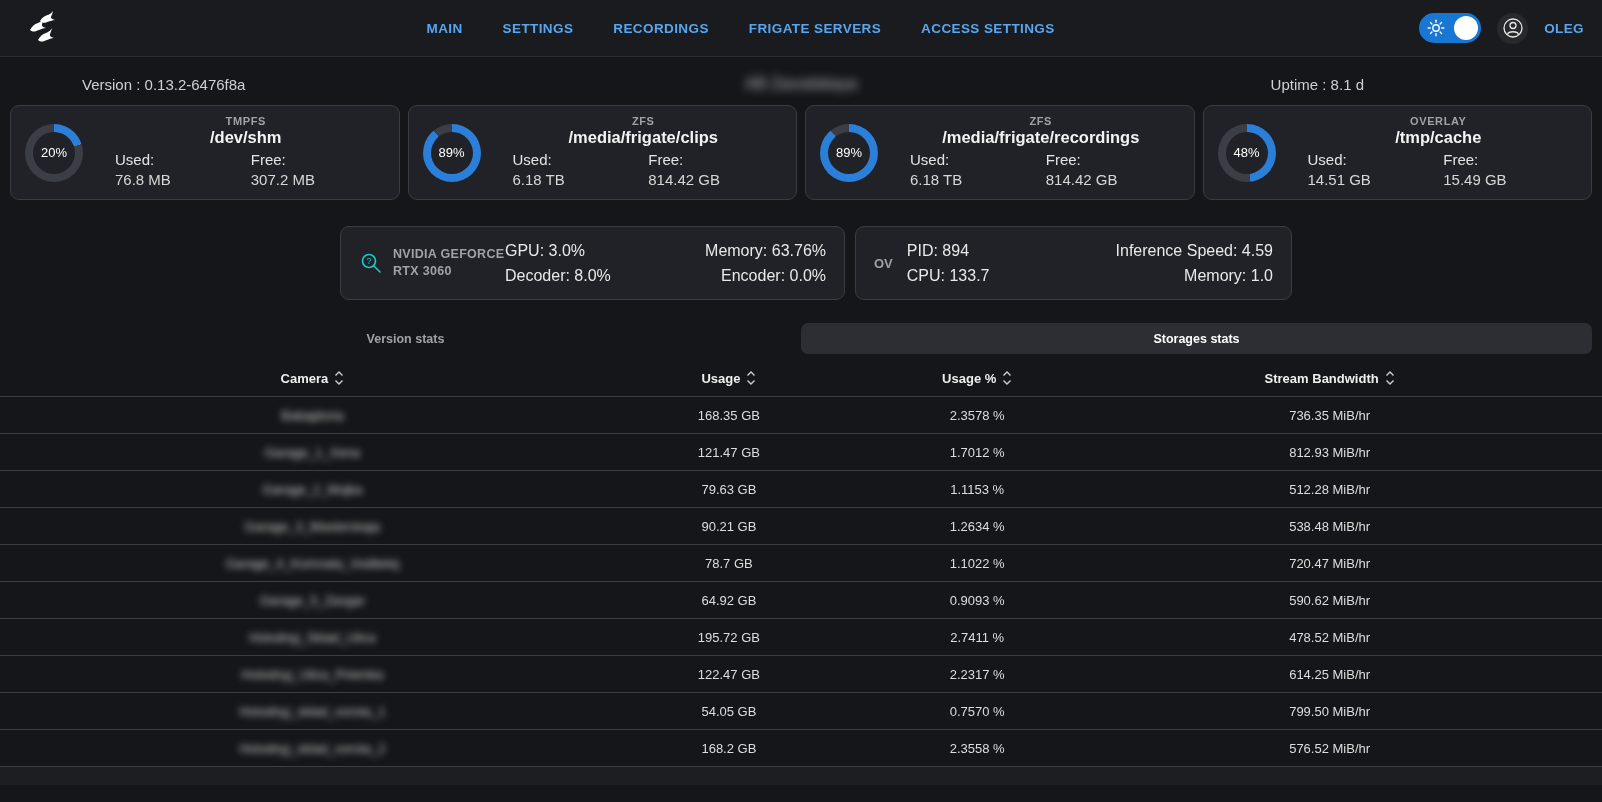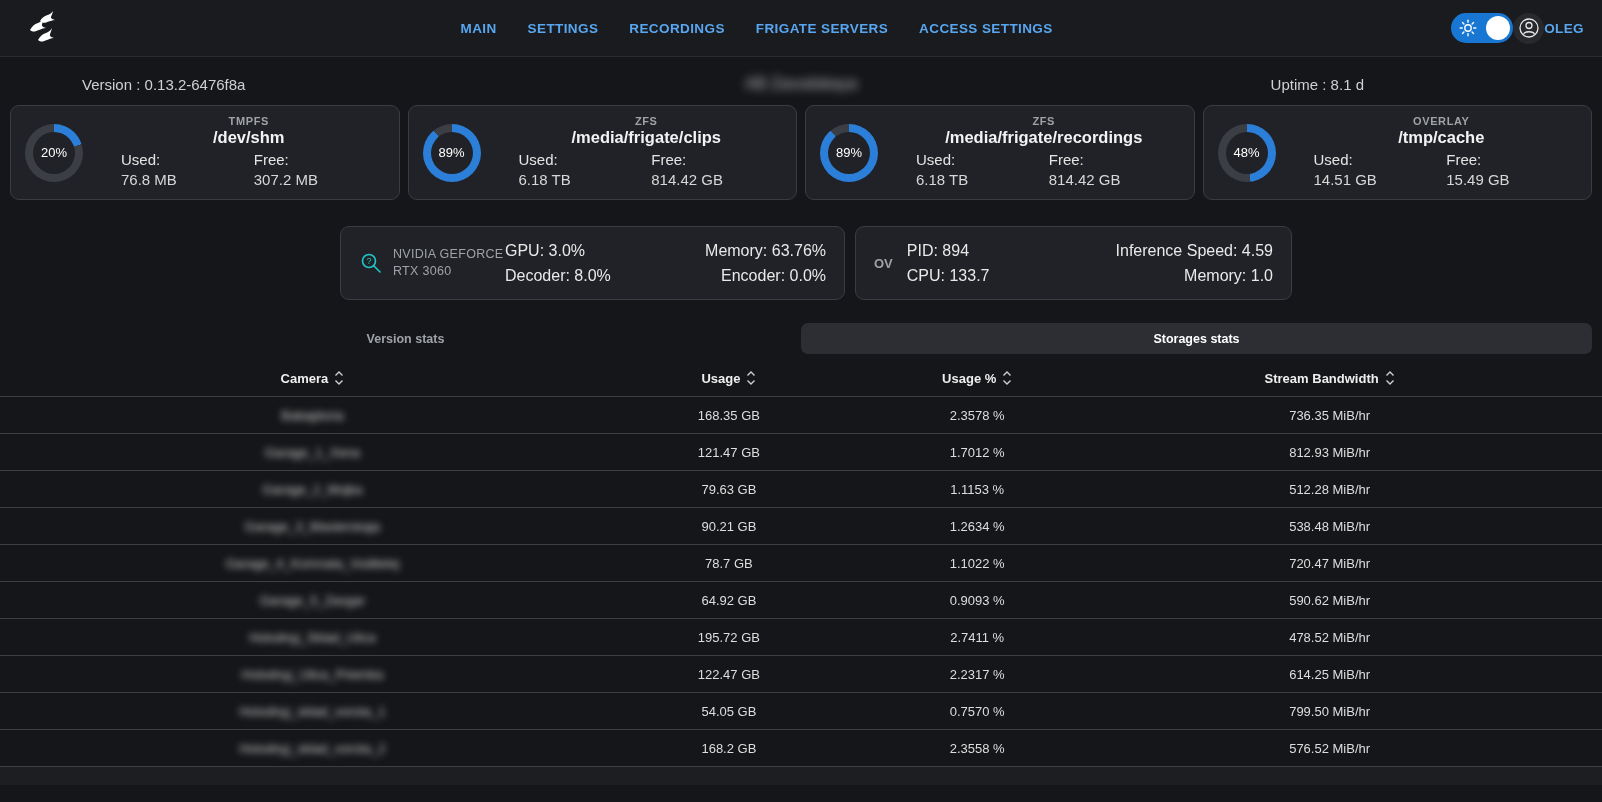--- a/index.html
+++ b/index.html
@@ -8,24 +8,24 @@
     --text:#e8e8e8; --divider:#3c3e42; --tab-active:#2c2e33;
   }
   *{box-sizing:border-box;margin:0;padding:0}
   html,body{width:1602px;height:802px;overflow:hidden}
   body{background:var(--bg);color:var(--text);font-family:"Liberation Sans",sans-serif;}
 
   
   .navbar{height:57px;background:var(--nav-bg);border-bottom:1px solid #2b2c30;
           display:flex;align-items:center;padding:0 18px;}
   .logo{width:44px;height:44px;flex:0 0 auto}
-  .nav-links{display:flex;gap:31px;margin:0 auto;}
+  .nav-links{display:flex;gap:40px;margin:0 auto;}
   .nav-link{color:var(--link);font-size:13.5px;font-weight:bold;letter-spacing:.4px;
             text-transform:uppercase;cursor:pointer;white-space:nowrap}
-  .nav-right{display:flex;align-items:center;gap:0;flex:0 0 auto}
+  .nav-right{display:flex;align-items:center;gap:16px;flex:0 0 auto}
   .toggle{width:62px;height:30px;border-radius:15px;background:#1877d2;position:relative;
           display:flex;align-items:center;cursor:pointer}
   .toggle .sun{position:absolute;left:8px;top:6px}
   .toggle .knob{position:absolute;right:3px;top:3px;width:24px;height:24px;border-radius:50%;background:#fff}
   .avatar{width:31px;height:31px;border-radius:50%;background:#27292d;display:flex;
           align-items:center;justify-content:center;cursor:pointer}
   .username{color:var(--link);font-size:13.5px;font-weight:bold;letter-spacing:.4px;cursor:pointer}
 
   
   .info-bar{display:grid;grid-template-columns:1fr 1fr 1fr;align-items:center;
@@ -35,35 +35,35 @@
   .info-uptime{text-align:right;padding-right:238px}
 
   
   .cards-row{display:grid;grid-template-columns:repeat(4,1fr);gap:8px;padding:0 10px}
   .card{background:var(--card-bg);border:1px solid var(--card-border);border-radius:9px;
         height:95px;display:flex;align-items:center;padding:0 14px}
   .donut{width:58px;height:58px;border-radius:50%;display:flex;align-items:center;
          justify-content:center;flex:0 0 auto}
   .donut-inner{width:42px;height:42px;border-radius:50%;background:var(--card-bg);
                display:flex;align-items:center;justify-content:center;font-size:13px;color:#fff}
-  .card-body{flex:1;margin-left:30px}
+  .card-body{flex:1;margin-left:24px}
   .fs-type{text-align:center;color:var(--muted);font-size:11px;font-weight:bold;letter-spacing:.6px}
   .mount{text-align:center;color:#f3f3f3;font-size:16.5px;font-weight:bold;margin:1px 0 3px}
   .uf-grid{display:grid;grid-template-columns:1fr 1fr;column-gap:10px;padding:0 8px}
   .uf-label{font-size:15px;color:#e4e4e4;line-height:20px}
   .uf-value{font-size:15px;color:#d7d7d7;line-height:20px}
 
   
   .proc-row{display:flex;gap:10px;padding-left:340px;margin-top:26px}
   .proc-card{background:var(--card-bg);border:1px solid var(--card-border);border-radius:9px;
              height:74px;display:flex;align-items:center;padding:0 18px}
   .gpu-card{width:505px}
   .det-card{width:437px}
   .gpu-icon{flex:0 0 auto;margin-right:10px}
-  .gpu-name{width:112px;color:var(--muted);font-size:12.5px;font-weight:normal;
+  .gpu-name{width:112px;color:var(--muted);font-size:12.5px;font-weight:bold;
             letter-spacing:.3px;line-height:17px;flex:0 0 auto}
   .det-label{color:var(--muted);font-size:13px;font-weight:bold;margin-right:14px;flex:0 0 auto}
   .proc-stats{flex:1;display:flex;justify-content:space-between;align-items:center}
   .proc-col{font-size:16px;color:#e9e9e9;line-height:25px}
   .proc-col.right{text-align:right}
 
   
   .tabs{display:flex;margin:23px 10px 0;height:31px}
   .tab{flex:1;display:flex;align-items:center;justify-content:center;font-size:12.5px;
        font-weight:bold;color:var(--muted);cursor:pointer;border-radius:7px}

